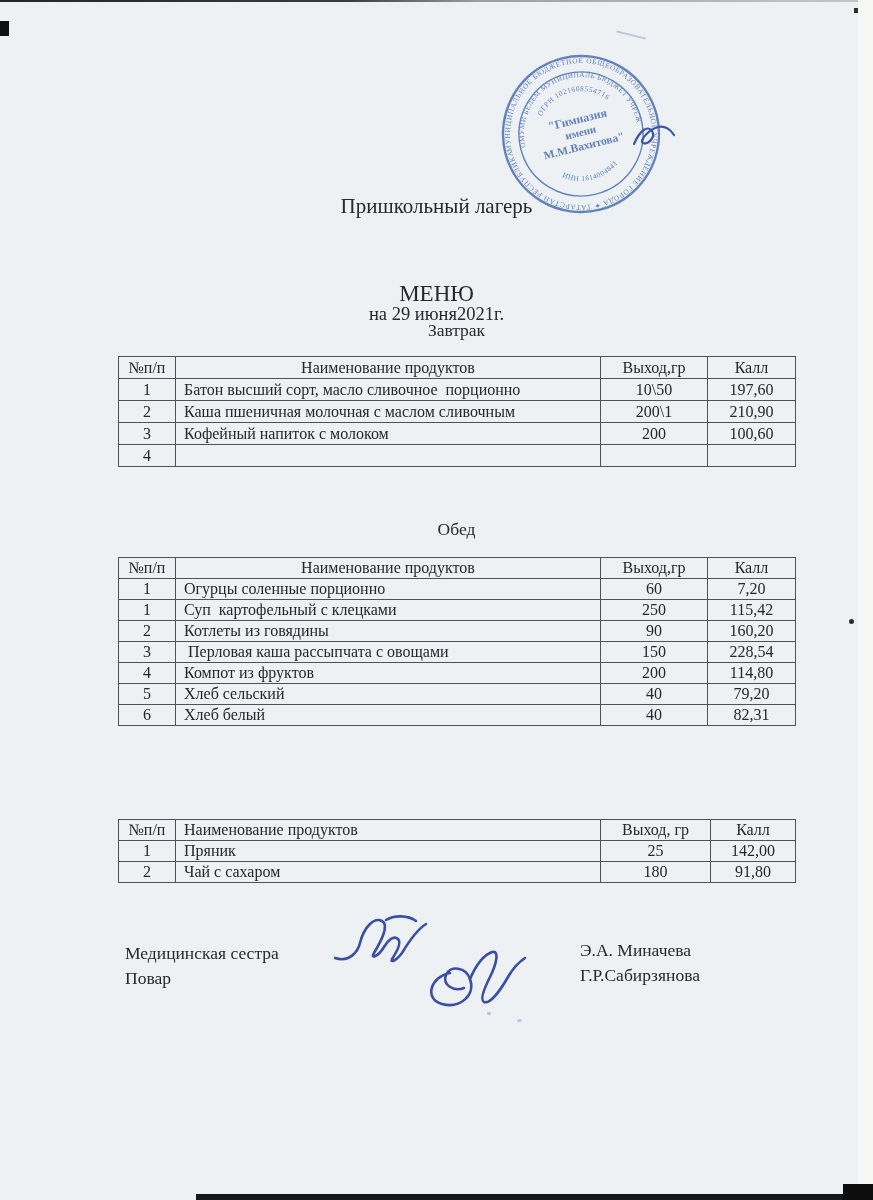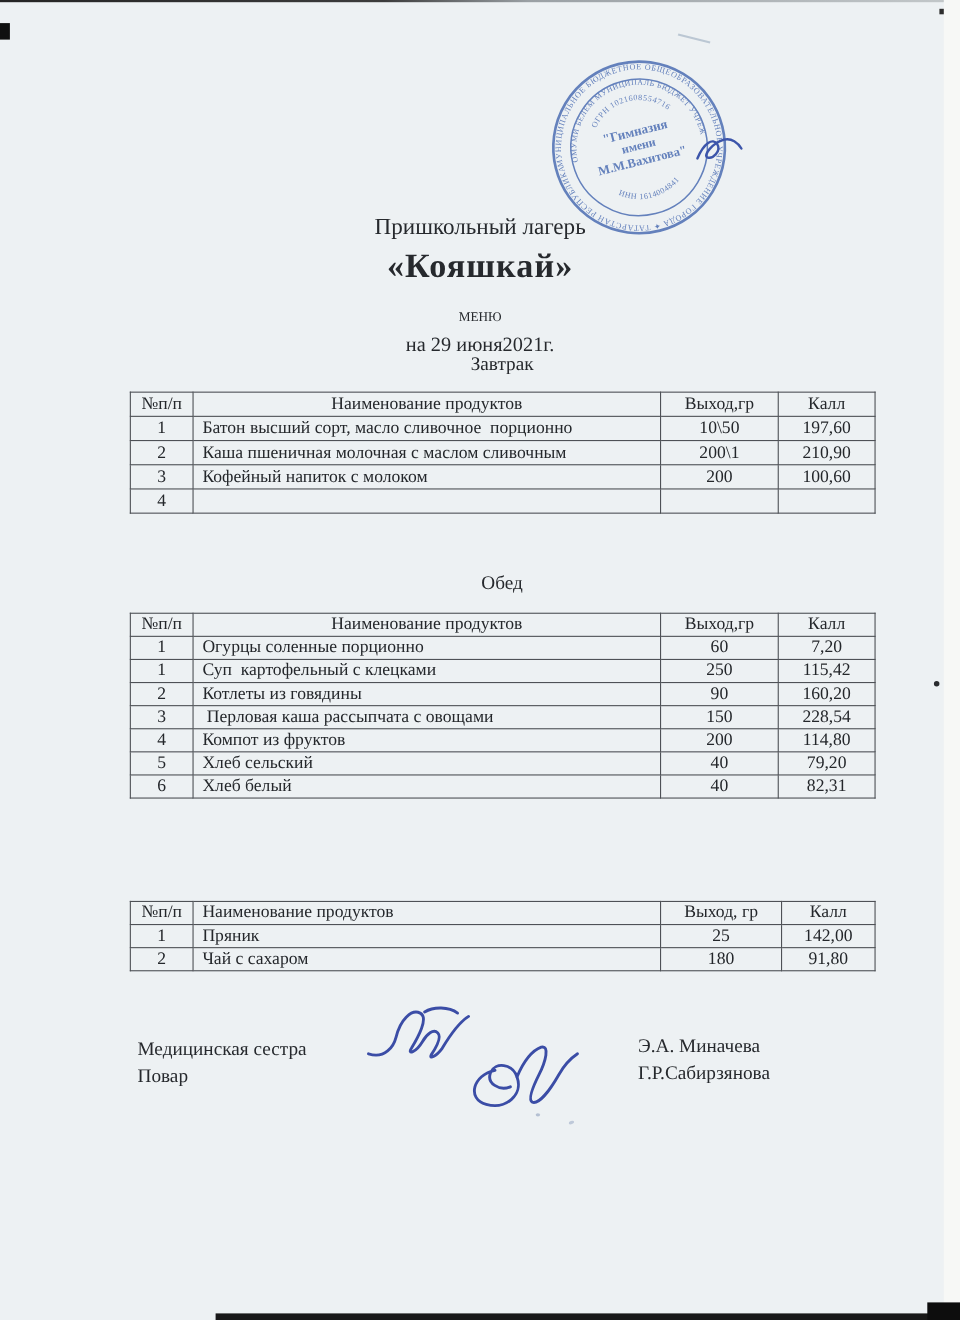--- a/index.html
+++ b/index.html
@@ -28,21 +28,21 @@
   .approval{position:absolute;left:636px;top:70px;width:186px;text-align:center;
     font-size:17.5px;line-height:22.5px;white-space:nowrap;}
   
   .stamp{position:absolute;left:498px;top:51px;width:166px;height:166px;opacity:.84;}
   .stamp text{fill:#4a6cb2;}
   .stamp circle{stroke:#4a6cb2;fill:none;}
   
   .center-line{position:absolute;left:0;width:873px;text-align:center;white-space:nowrap;}
   .doc-title1{top:194px;font-size:21px;}
   .doc-title2{top:224px;font-size:31px;font-weight:600;letter-spacing:1px;}
-  .menu-head{top:281px;font-size:12px;}
+  .menu-head{top:281px;font-size:23px;}
   .menu-date{top:304px;font-size:18.5px;}
   
   .section-title{position:absolute;left:118px;width:677px;text-align:center;font-size:17.5px;white-space:nowrap;}
   .st-breakfast{top:320px;}
   .st-lunch{top:519px;}
   .st-poldnik{top:799px;}
   .menu-table{position:absolute;left:118px;border-collapse:collapse;table-layout:fixed;width:677px;}
   .tb-breakfast{top:356px;}
   .tb-lunch{top:557px;}
   .tb-poldnik{top:819px;}
@@ -108,21 +108,20 @@
       <text x="83" y="99" text-anchor="middle" font-size="11.5" font-weight="600">М.М.Вахитова"</text>
     </g>
   </svg>
 
   <svg class="sig-svg sig3" viewBox="0 0 48 32">
     <path d="M4,24 C10,10 18,5 22,11 C26,17 18,25 13,23 C9,21 18,10 28,7 C35,5 41,10 44,15"></path>
   </svg>
 
 
   <div class="center-line doc-title1">Пришкольный лагерь</div>
-  <div class="center-line doc-title2">«Кояшкай»</div>
   <div class="center-line menu-head">МЕНЮ</div>
   <div class="center-line menu-date">на 29 июня2021г.</div>
 
   <div class="section-title st-breakfast">Завтрак</div>
   <table class="menu-table tb-breakfast">
     <colgroup>
         <col style="width:57px">
         <col style="width:425px">
         <col style="width:107px">
         <col style="width:88px">

